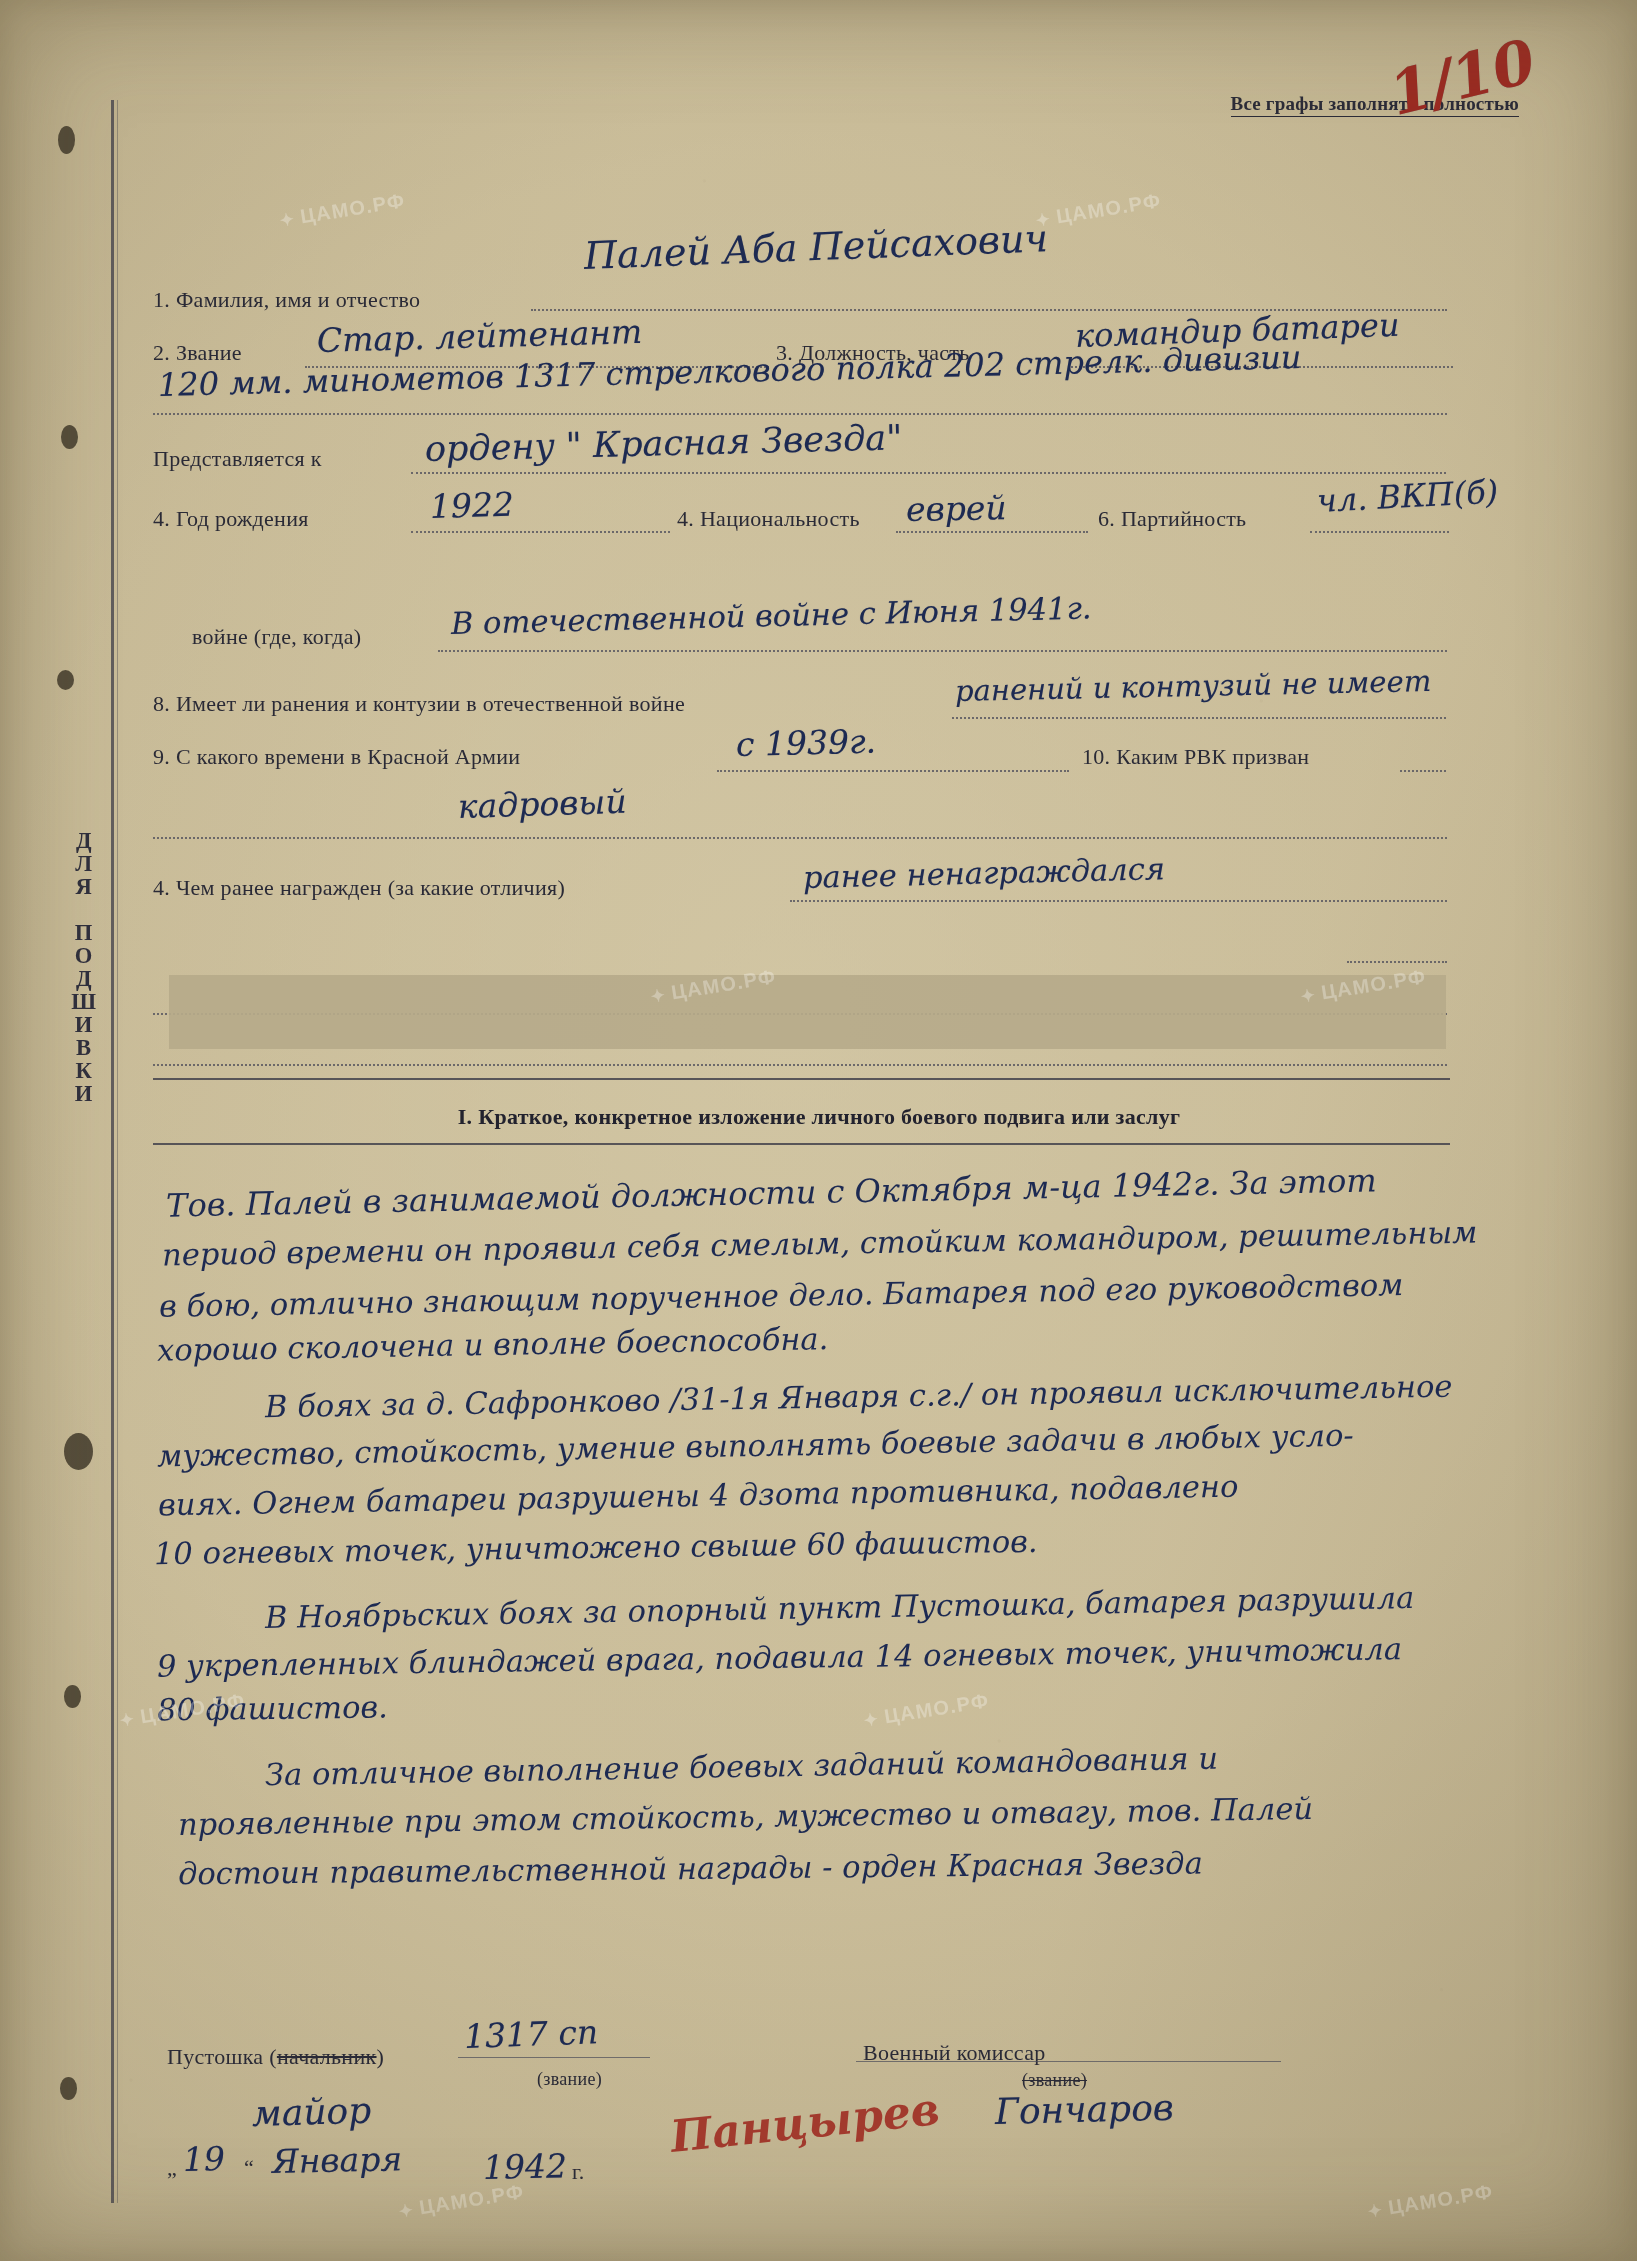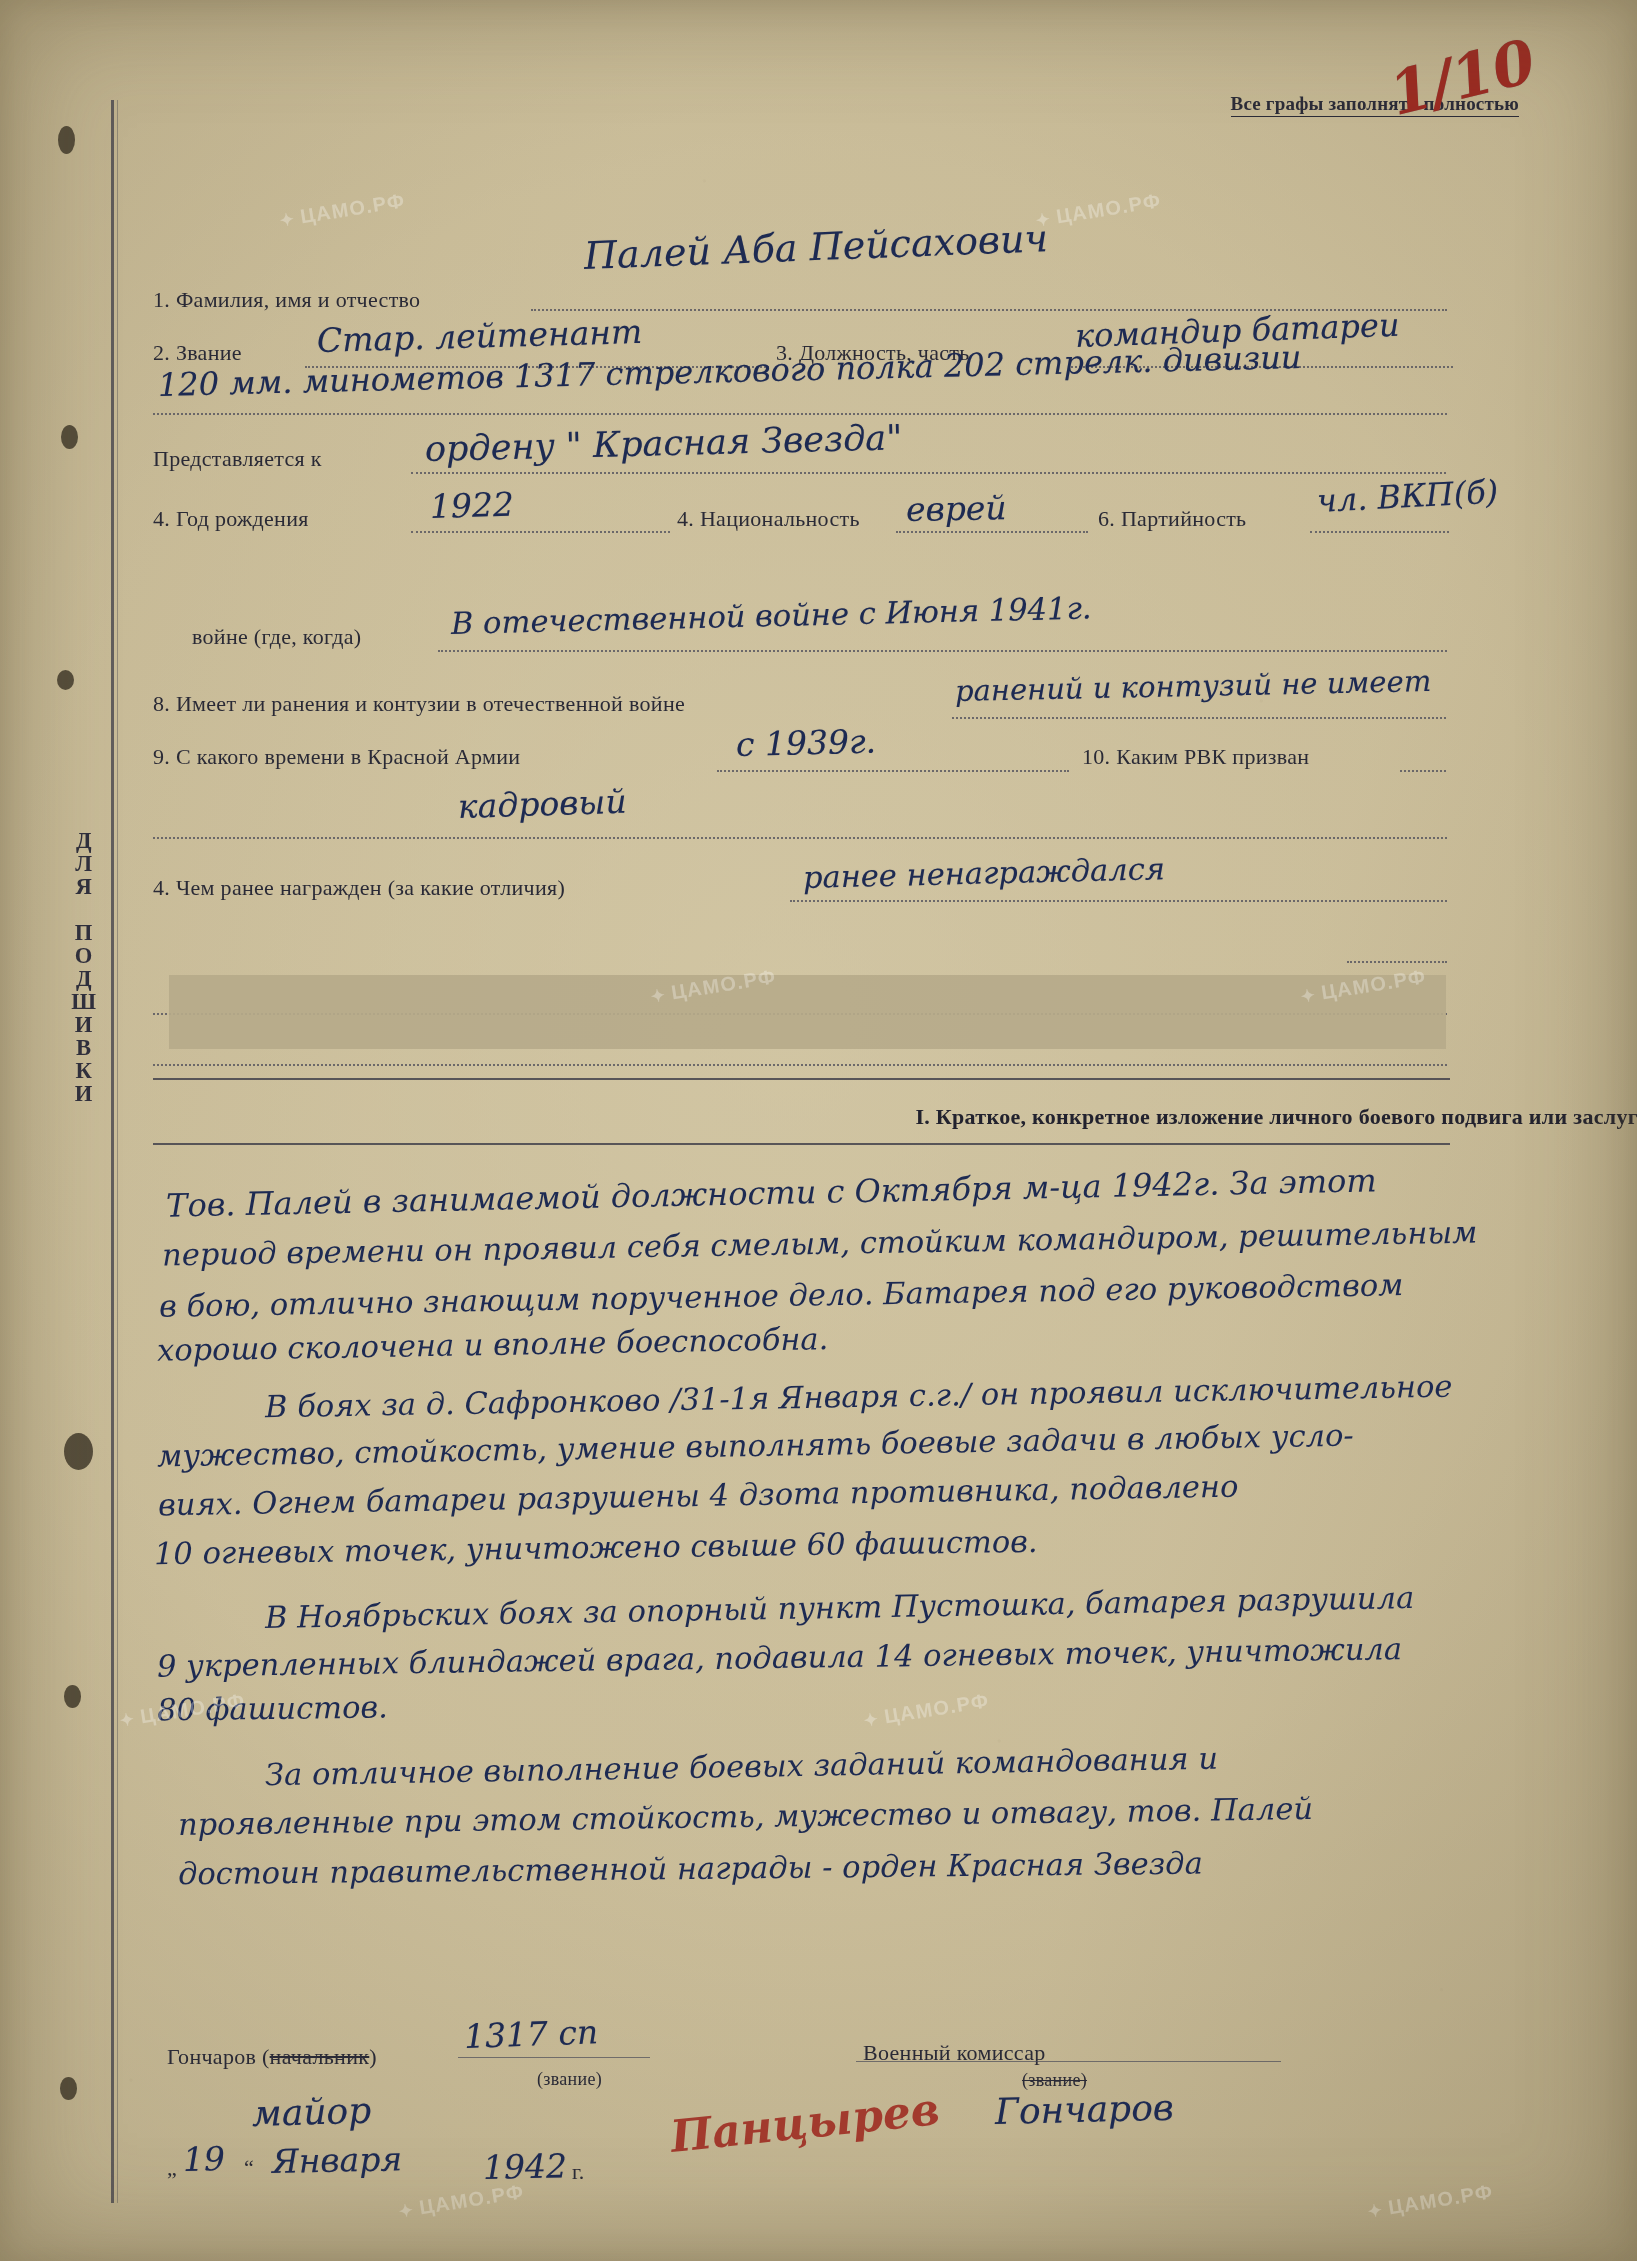--- a/index.html
+++ b/index.html
@@ -152,21 +152,21 @@
     text-shadow: 0 0 0.7px rgba(29,42,82,0.35);
   }
   .hw.red {
     color: #9a2b22;
     font-weight: 700;
   }
 
   .section-head {
     position: absolute;
     left: 0; right: 0;
-    text-align: right;
+    text-align: center;
     font-family: "Liberation Serif", serif;
     font-weight: 700;
     font-size: 22px;
     color: #22222e;
     letter-spacing: 0.3px;
   }
   .rule-h {
     position: absolute;
     border-bottom: 2px solid #3a3a46;
     opacity: 0.8;
@@ -334,21 +334,21 @@
 
   <div class="body-line" style="left:265px; top:1590px; font-size:30.5px; transform:rotate(-1deg);">В Ноябрьских боях за опорный пункт Пустошка, батарея разрушила</div>
   <div class="body-line" style="left:157px; top:1640px; font-size:30.5px; transform:rotate(-0.8deg);">9 укрепленных блиндажей врага, подавила 14 огневых точек, уничтожила</div>
   <div class="body-line" style="left:157px; top:1691px; font-size:30.5px; transform:rotate(-0.8deg);">80 фашистов.</div>
 
   <div class="body-line" style="left:265px; top:1749px; font-size:30.5px; transform:rotate(-1deg);">За отличное выполнение боевых заданий командования и</div>
   <div class="body-line" style="left:178px; top:1799px; font-size:30.5px; transform:rotate(-0.8deg);">проявленные при этом стойкость, мужество и отвагу, тов. Палей</div>
   <div class="body-line" style="left:178px; top:1851px; font-size:30.5px; transform:rotate(-0.6deg);">достоин правительственной награды - орден Красная Звезда</div>
 
   <div class="printed" style="left:167px; top:2044px;">
-    <span>Гончаров (</span><span class="strike">начальник</span><span>)</span>
+    <span>Пустошка (</span><span class="strike">начальник</span><span>)</span>
   </div>
   <div class="hw" style="left:464px; top:2017px; font-size:33px; transform:rotate(-2deg);">1317 сп</div>
   <div class="solidline" style="left:458px; top:2057px; width:192px;"></div>
   <div class="printed small" style="left:537px; top:2069px;">(звание)</div>
 
   <div class="printed" style="left:863px; top:2040px;">Военный комиссар</div>
   <div class="solidline" style="left:856px; top:2061px; width:425px;"></div>
   <div class="printed small" style="left:1022px; top:2070px; text-decoration: line-through;">(звание)</div>
 
   <div class="hw" style="left:252px; top:2093px; font-size:36px; transform:rotate(-1.6deg);">майор</div>

